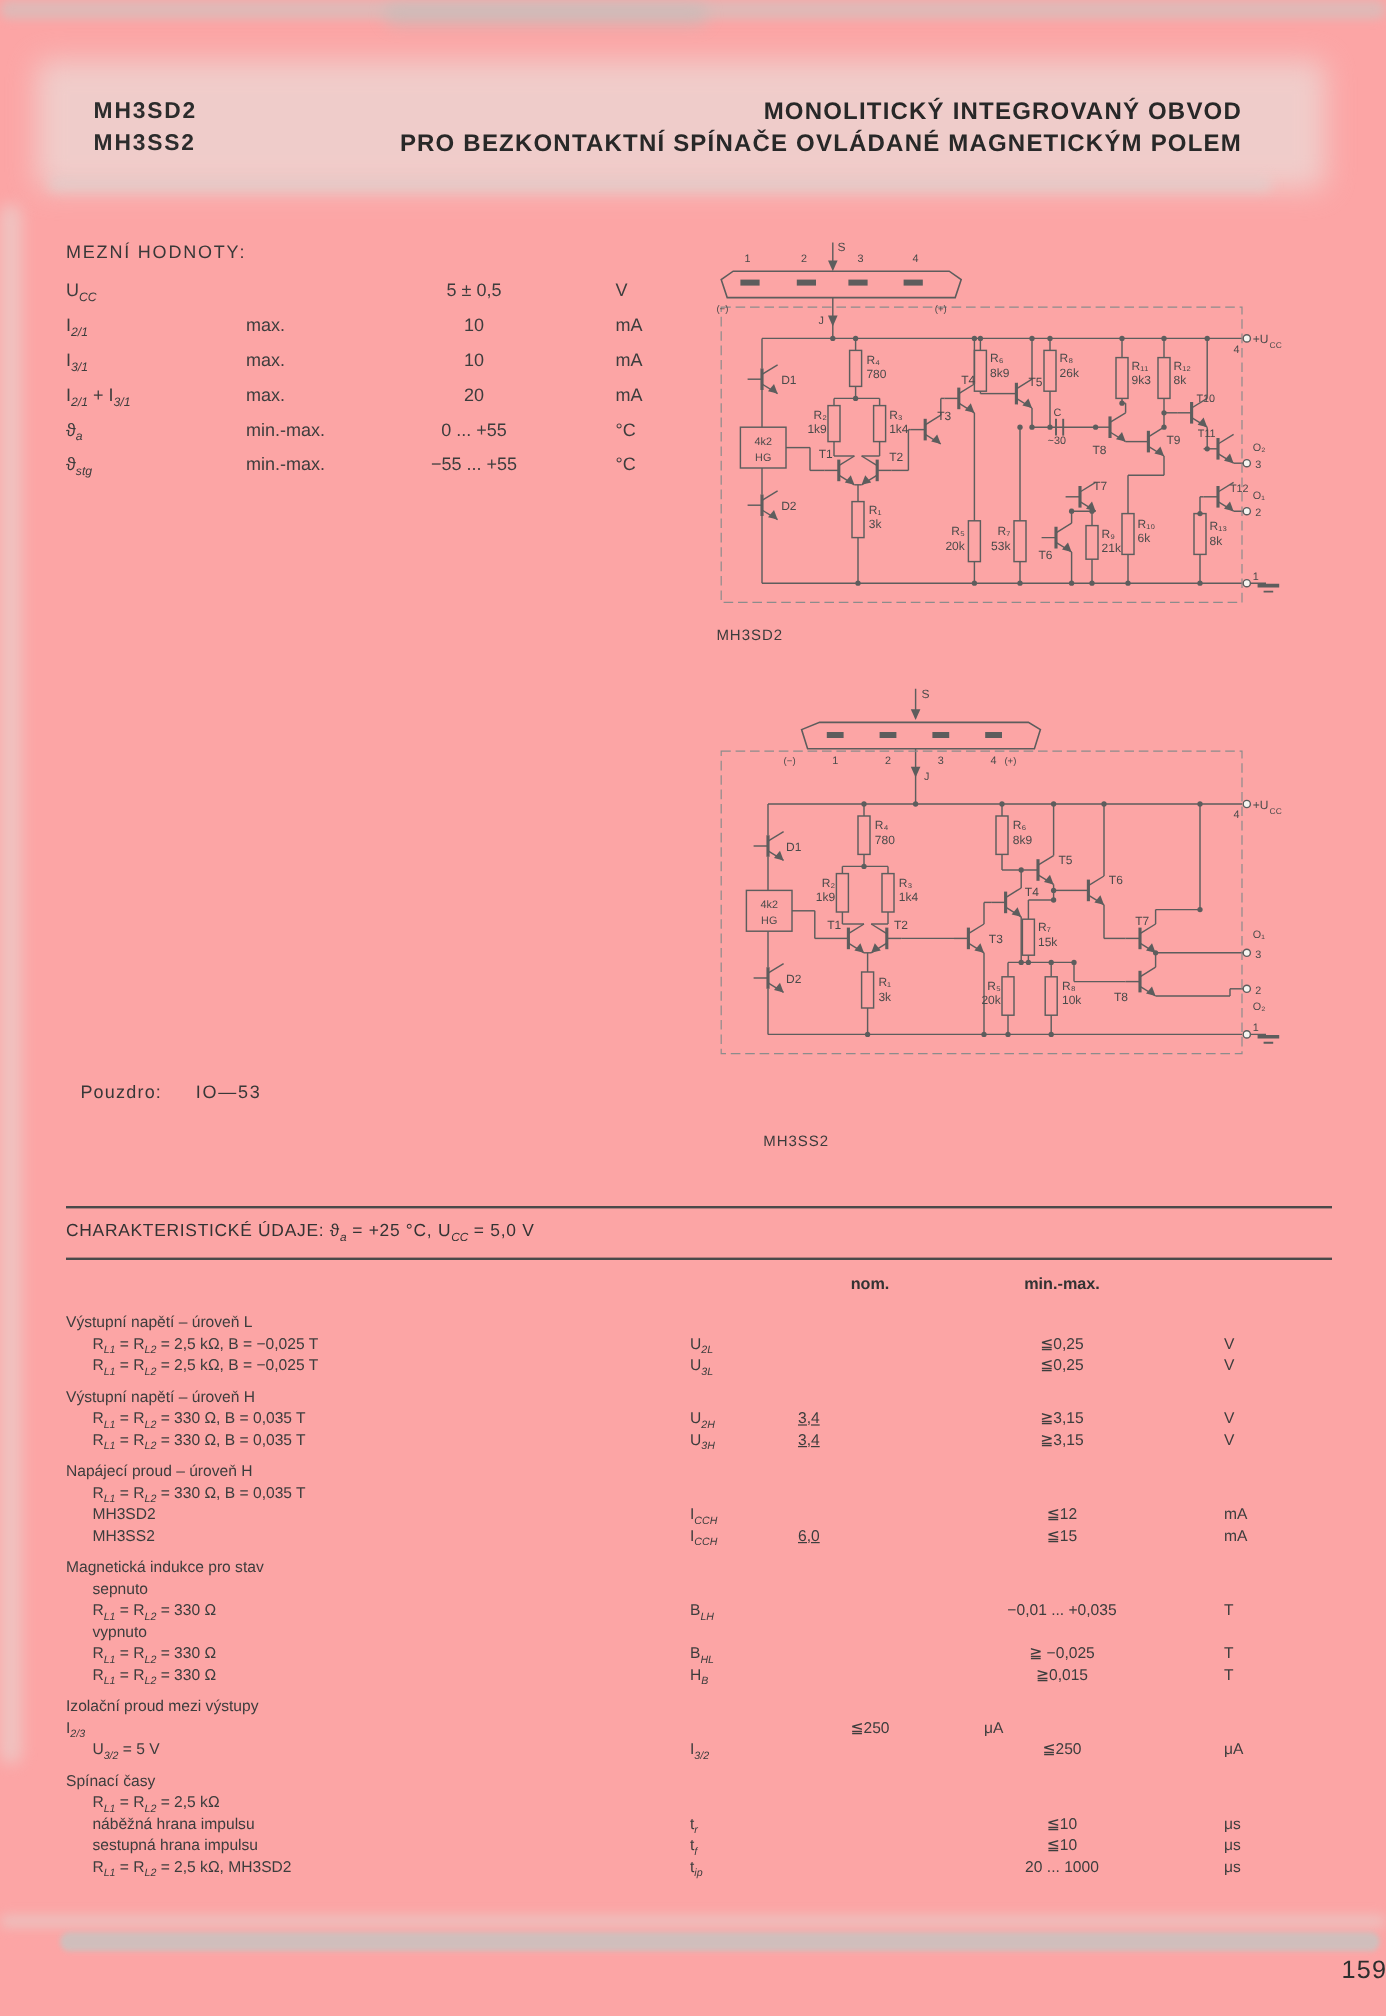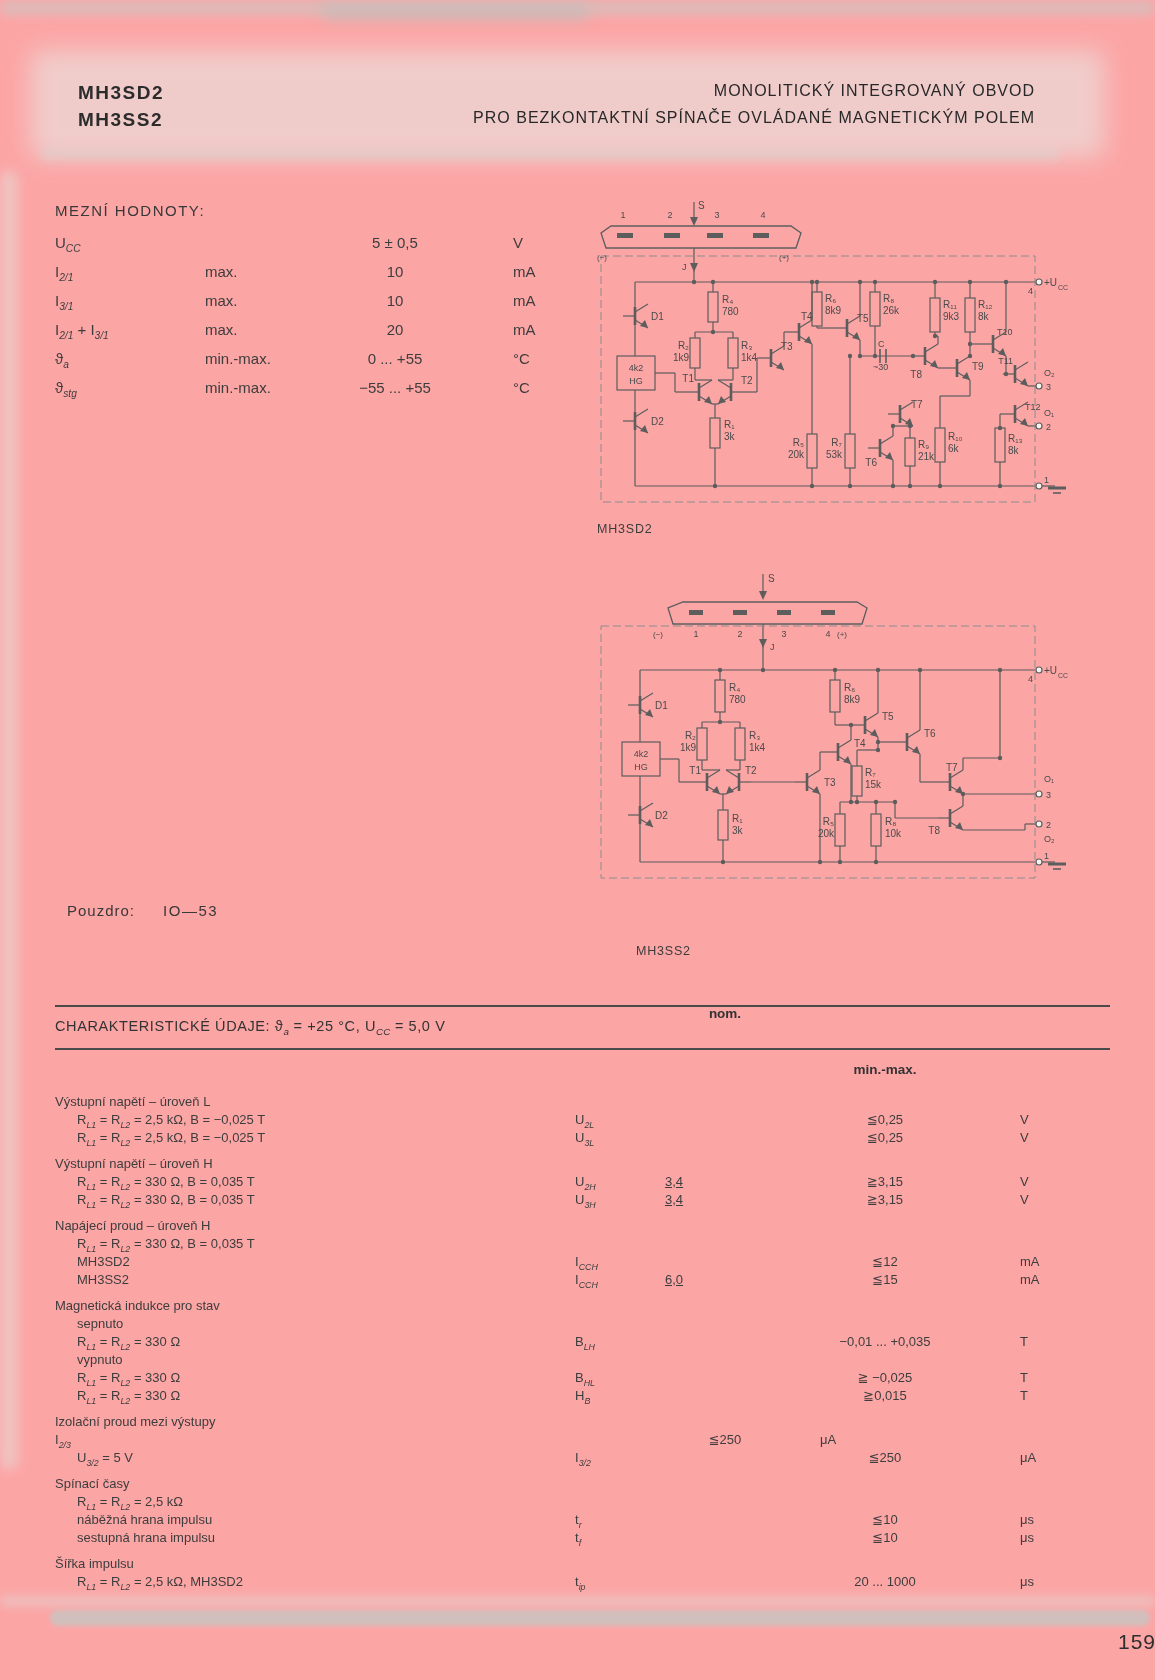--- a/index.html
+++ b/index.html
@@ -2,21 +2,21 @@
 <html><head>
 <meta charset="utf-8">
 <style>
   html,body{margin:0;padding:0;background:#e9e8e5;}
   .page{position:relative;width:1155px;height:1680px;background:#fca5a5;overflow:hidden;
         font-family:"Liberation Sans","DejaVu Sans",sans-serif;color:#3a3a3a;}
   .abs{position:absolute;}
   sub{font-size:68%;font-style:italic;letter-spacing:0;}
   .smudge{position:absolute;border-radius:10px;pointer-events:none;}
   .partno{font-size:19px;font-weight:bold;letter-spacing:1.5px;color:#2c2c2c;}
-  .title-line{font-size:16px;font-weight:normal;letter-spacing:1px;color:#282828;text-align:right;width:835px;}
+  .title-line{font-size:20px;font-weight:bold;letter-spacing:1px;color:#282828;text-align:right;width:835px;}
   .sec-label{font-size:15px;letter-spacing:1.5px;color:#383838;}
   .limits-grid{width:620px;font-size:15px;color:#3d3d3d;}
   .limit-row{display:grid;grid-template-columns:150px 105px 170px 1fr;height:29px;align-items:baseline;}
   .limit-row .val{text-align:center;}
   .limit-row .unit{padding-left:33px;}
   .caption{font-size:12.5px;letter-spacing:.8px;color:#3c3c3c;}
   .rule{position:absolute;height:2px;background:#4a4a4a;}
   .char-title{font-size:14.5px;letter-spacing:.6px;color:#333;}
   .colhead{font-size:13.5px;font-weight:bold;color:#333;text-align:center;}
   .char-grid{width:1070px;font-size:13px;color:#3d3d3d;}
@@ -549,21 +549,21 @@
   </div>
   <div class="abs caption" style="left:636px;top:944px;">MH3SS2</div>
 
   <div class="abs pouzdro" style="left:55px;top:902px;">
     <span>Pouzdro:</span><span class="v">IO—53</span>
   </div>
 
   <div class="rule" style="left:55px;top:1005px;width:1055px;"></div>
   <div class="abs char-title" style="left:55px;top:1018px;">CHARAKTERISTICKÉ ÚDAJE: ϑ<sub>a</sub> = +25 °C, U<sub>CC</sub> = 5,0 V</div>
   <div class="rule" style="left:55px;top:1048px;width:1055px;"></div>
-  <div class="abs colhead" style="left:665px;top:1006px;width:120px;">nom.</div>
+  <div class="abs colhead" style="left:665px;top:1062px;width:120px;">nom.</div>
   <div class="abs colhead" style="left:785px;top:1062px;width:200px;">min.-max.</div>
   <div class="abs char-grid" id="char-lines" style="left:55px;top:1086px;">
       <div class="char-line h">
         <div class="cond">Výstupní napětí – úroveň L</div>
         <div class="sym"></div>
         <div class="nom"></div>
         <div class="mm"></div>
         <div class="unit"></div>
       </div>
       <div class="char-line r">
@@ -712,27 +712,20 @@
         <div class="mm">≦10</div>
         <div class="unit">μs</div>
       </div>
       <div class="char-line r">
         <div class="cond">sestupná hrana impulsu</div>
         <div class="sym">t<sub>f</sub></div>
         <div class="nom"></div>
         <div class="mm">≦10</div>
         <div class="unit">μs</div>
       </div>
-      <div class="char-line h">
-        <div class="cond">Šířka impulsu</div>
-        <div class="sym"></div>
-        <div class="nom"></div>
-        <div class="mm"></div>
-        <div class="unit"></div>
-      </div>
       <div class="char-line r">
         <div class="cond">R<sub>L1</sub> = R<sub>L2</sub> = 2,5 kΩ, MH3SD2</div>
         <div class="sym">t<sub>ip</sub></div>
         <div class="nom"></div>
         <div class="mm">20 ... 1000</div>
         <div class="unit">μs</div>
       </div>
     </div>
 
   <div class="abs pagenum" style="left:1082px;top:1630px;margin-left:36px;">159</div>

